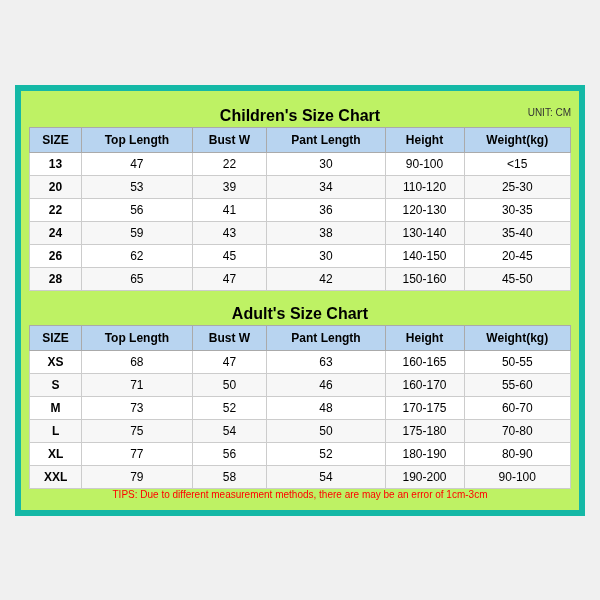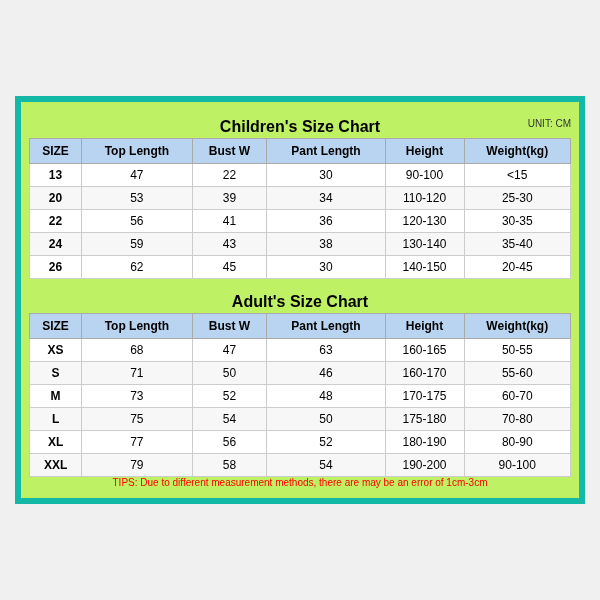--- a/index.html
+++ b/index.html
@@ -123,20 +123,28 @@
           <td>35-40</td>
         </tr>
         <tr>
           <td class="size-col">26</td>
           <td>62</td>
           <td>45</td>
           <td>30</td>
           <td>140-150</td>
           <td>20-45</td>
         </tr>
+        <tr>
+          <td class="size-col">28</td>
+          <td>65</td>
+          <td>47</td>
+          <td>42</td>
+          <td>150-160</td>
+          <td>45-50</td>
+        </tr>
       </tbody>
   </table>
 
   <div class="section-gap"></div>
 
   <div class="section-title">
     <span>Adult's Size Chart</span>
   </div>
 
   <table>

